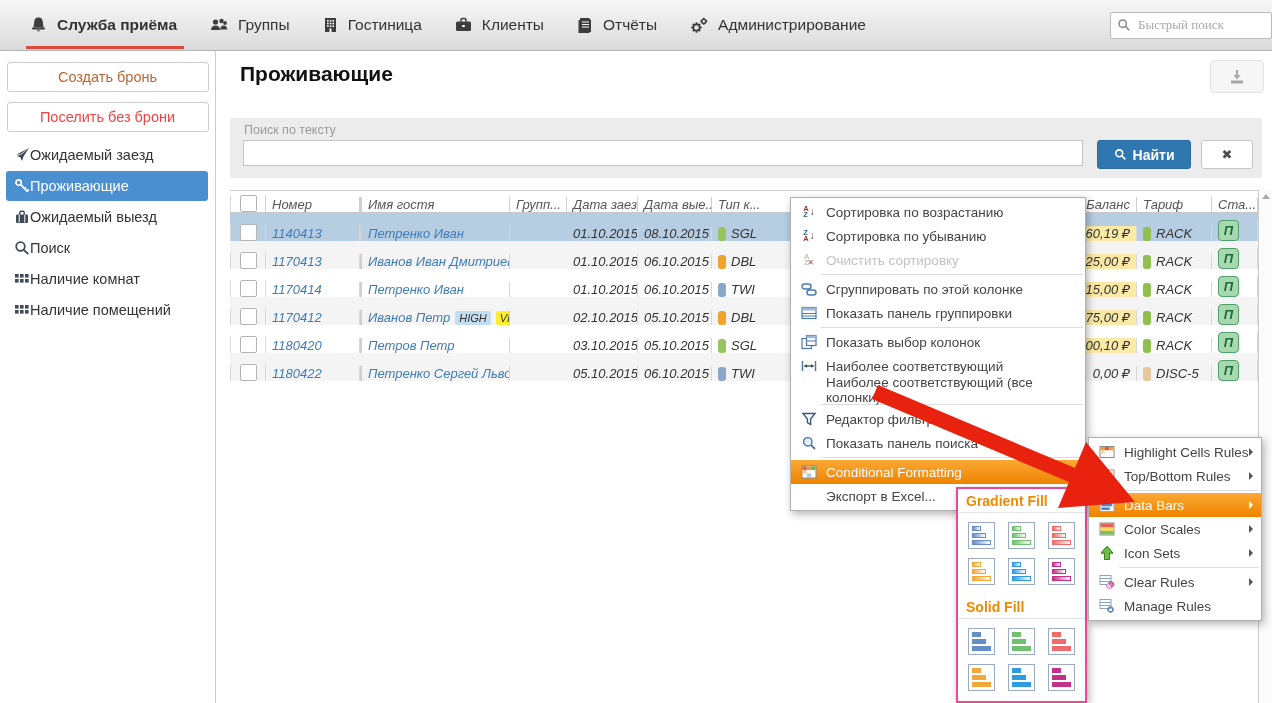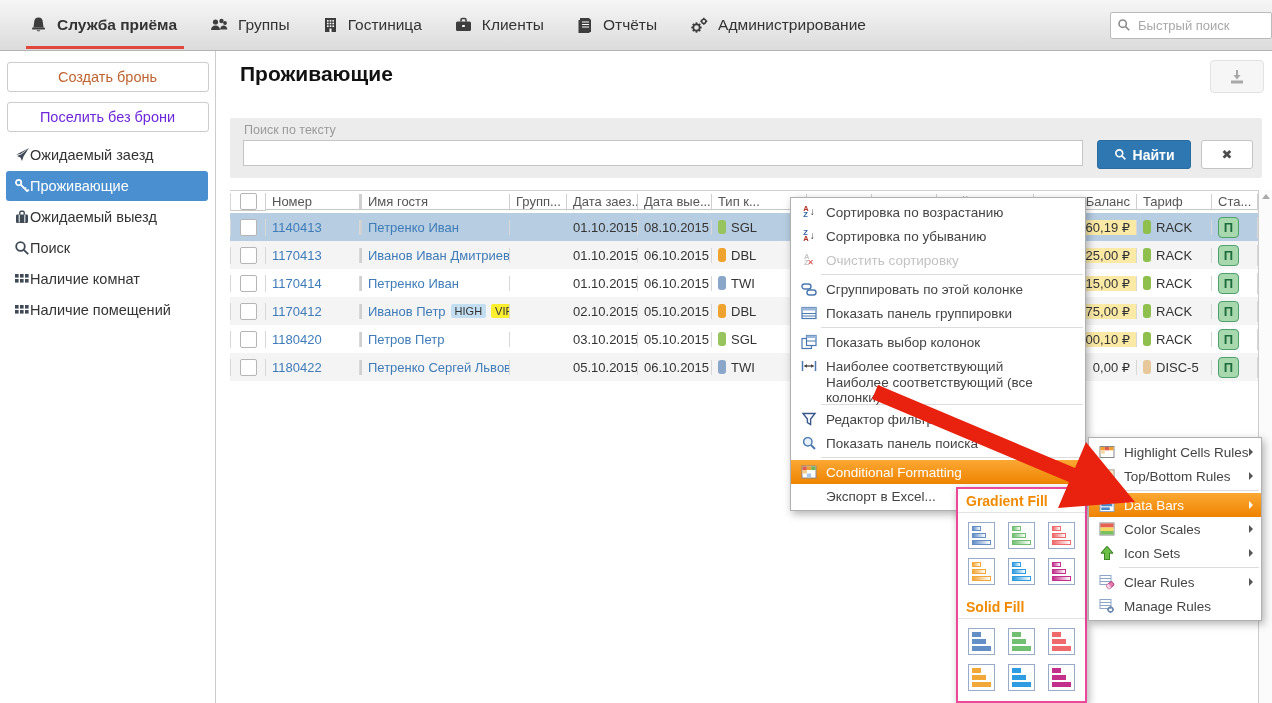--- a/index.html
+++ b/index.html
@@ -9,35 +9,35 @@
   
   .topbar{position:absolute;left:0;top:0;width:1272px;height:51px;
     background:linear-gradient(#f6f6f6,#dbdbdb);border-bottom:1px solid #b3b3b3;
     display:flex;align-items:center;padding-left:18px;box-sizing:border-box;z-index:5;}
   .tab{position:relative;height:100%;display:flex;align-items:center;gap:9px;
     padding:0 21px 0 11px;font-size:15.5px;color:#333;cursor:default;text-align:right;}
   .tab svg{display:block;}
   .tab.active{font-weight:bold;}
   .tab.active .underline{position:absolute;left:8px;right:14px;bottom:1px;height:3px;background:#e0483c;}
   .qsearch{margin-left:auto;display:flex;align-items:center;width:148px;height:25px;background:#fff;
-    border:1px solid #bbb;border-radius:2px;padding:0 6px;gap:5px;}
+    border:1px solid #bbb;border-radius:2px;padding:0 6px;gap:5px;font-family:Liberation Serif, serif;}
   .qsearch input{border:none;outline:none;width:110px;font-size:13px;color:#444;background:transparent;
     font-family:inherit;}
   .qsearch input::placeholder{color:#a8a8a8;}
   .userbox{margin:0 16px 0 12px;height:37px;display:flex;align-items:flex-start;gap:6px;
     background:linear-gradient(#f2f2f2,#e2e2e2);border:1px solid #bdbdbd;border-radius:2px;padding:4px 10px 4px 6px;}
   .avatar{width:28px;height:28px;background:#c9c9c9;display:flex;align-items:flex-end;justify-content:center;overflow:hidden;}
   .username{font-size:13.5px;font-weight:bold;color:#333;padding-top:2px;}
 
   
   .sidebar{position:absolute;left:0;top:51px;width:216px;bottom:0;background:#fff;border-right:1px solid #ccc;box-sizing:border-box;}
   .side-btn{display:block;width:200px;margin:10px auto 0;height:28px;line-height:28px;background:#fff;
     border:1px solid #ccc;border-radius:3px;text-align:center;font-size:14.5px;cursor:pointer;}
   .side-btn.first{margin-top:11px;color:#bf6430;}
-  .side-btn.second{color:#6d28d9;}
+  .side-btn.second{color:#ef4444;}
   .nav{margin-top:8px;}
   .nav-item{display:flex;align-items:center;height:30px;margin:1px 7px 1px 6px;padding-left:8px;
     font-size:14.5px;color:#333;border-radius:3px;cursor:pointer;}
   .nav-item svg{flex:0 0 16px;}
   .nav-item.active{background:#4a90d0;color:#fff;}
 
   
   .main{position:absolute;left:217px;top:51px;right:0;bottom:0;background:#fff;}
   .page-title{position:absolute;left:23px;top:11px;font-size:21px;font-weight:bold;color:#111;}
   .export-btn{position:absolute;left:993px;top:9px;width:52px;height:31px;background:#f6f6f6;
@@ -46,21 +46,21 @@
   .search-label{position:absolute;left:14px;top:5px;font-size:12.5px;color:#9a9a9a;}
   .search-input{position:absolute;left:13px;top:22px;width:840px;height:26px;border:1px solid #c5c5c5;
     background:#fff;box-sizing:border-box;font-size:13px;padding:0 6px;font-family:inherit;}
   .find-btn{position:absolute;left:867px;top:22px;width:92px;height:27px;background:#2e77b0;border:1px solid #2a6ca0;
     border-radius:3px;color:#fff;font-size:14px;font-weight:bold;display:flex;align-items:center;justify-content:center;gap:6px;cursor:pointer;}
   .clear-btn{position:absolute;left:971px;top:22px;width:50px;height:27px;background:#fff;border:1px solid #c5c5c5;
     border-radius:3px;display:flex;align-items:center;justify-content:center;color:#4c4c4c;font-size:13px;font-weight:bold;cursor:pointer;}
 
   
   .grid{position:absolute;left:13px;top:139px;width:1028px;}
-  .trow{display:flex;height:28px;align-items:center;}
+  .trow{display:flex;height:28px;align-items:flex-end;font-style:italic;}
   .thead{height:22px;border-top:1px solid #d0d0d0;}
   .cell{box-sizing:border-box;border-right:1px solid #d8d8d8;display:flex;align-items:center;
     padding:0 6px;font-size:13px;color:#333;overflow:hidden;white-space:nowrap;}
   .thead .cell{color:#555;border-bottom:1px solid #c8c8c8;border-right:1px solid #cfcfcf;}
   .c0{width:36px;justify-content:center;padding:0;border-left:1px solid #d8d8d8;}
   .c1{width:94px;}.c2{width:150px;border-left:2px solid #d0d0d0;}
   .c3{width:57px;}.c4{width:71px;}.c5{width:74px;}.c6{width:95px;}
   .c7{width:65px;}.c8{width:65px;}.c9{width:97px;}
   .c10{width:103px;justify-content:flex-end;}
   .c11{width:75px;}.c12{width:46px;}

